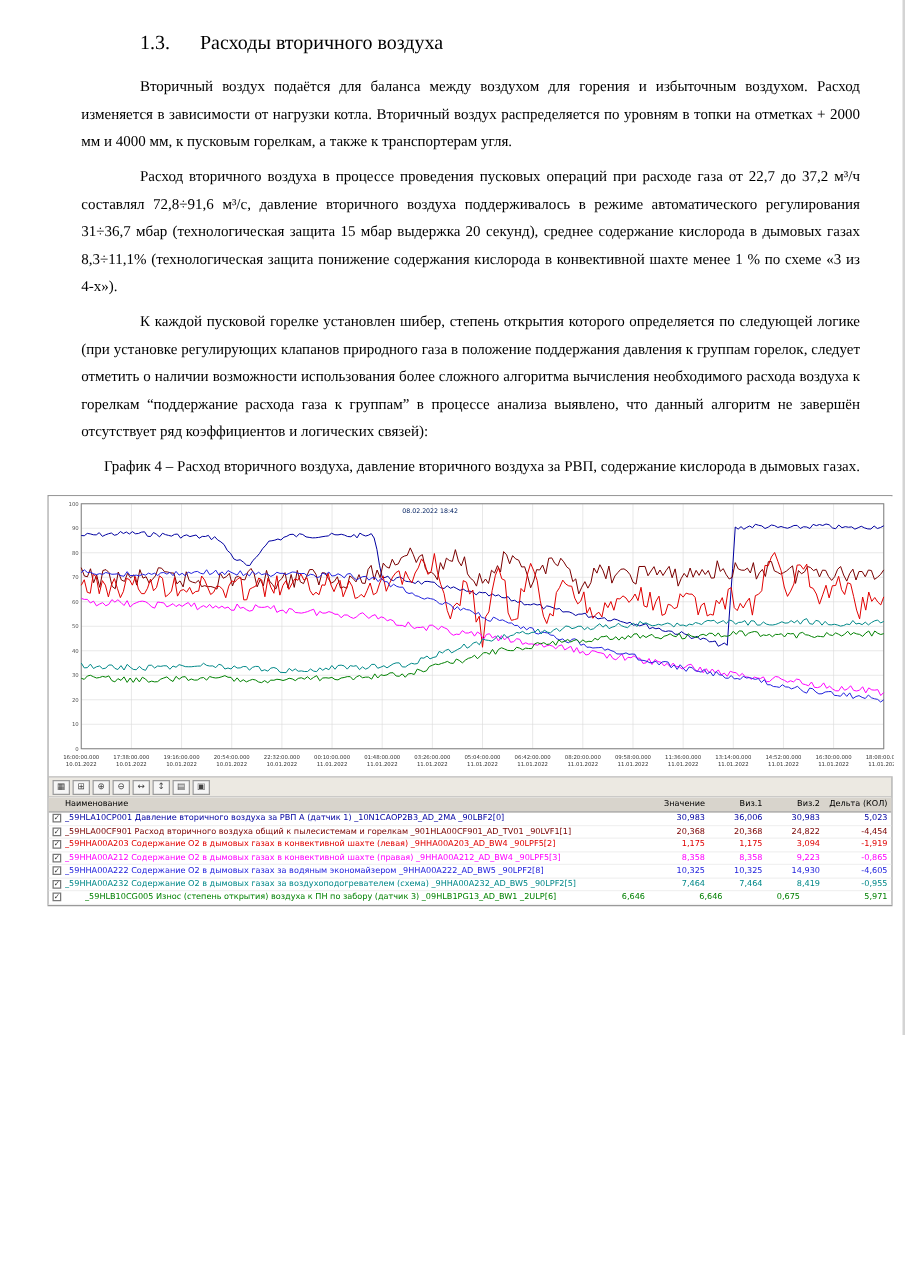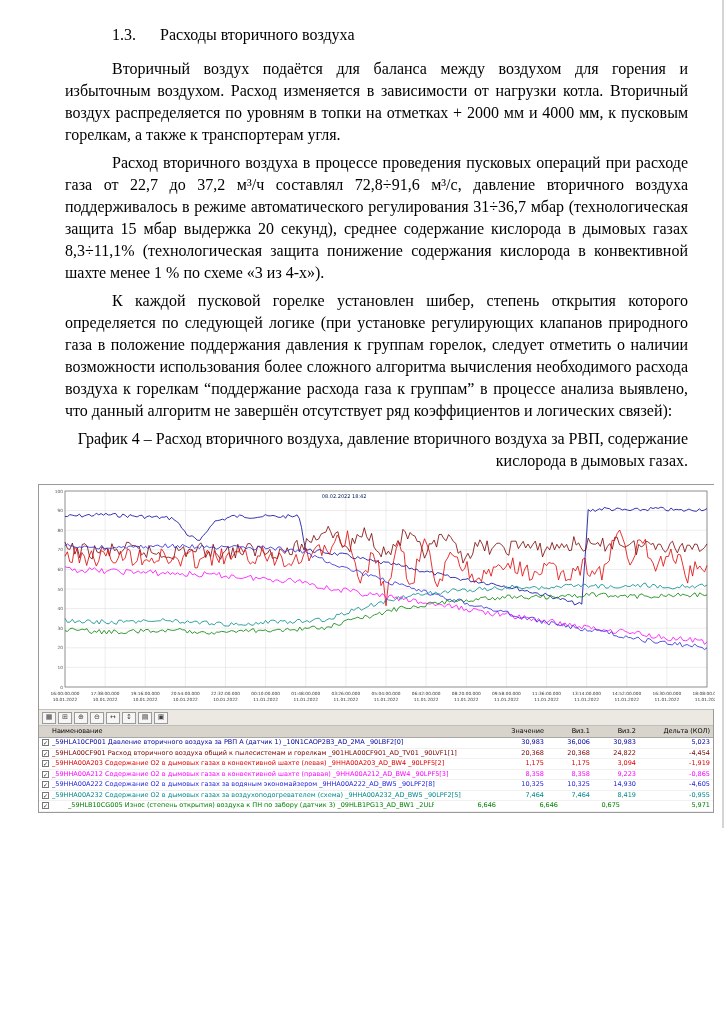--- a/index.html
+++ b/index.html
@@ -4,39 +4,39 @@
 <style>
   html,body{margin:0;padding:0;background:#fff;}
   .page{
     width:724px;height:828px;background:#fff;box-sizing:border-box;
     padding:26px 34px 0 65px;position:relative;overflow:hidden;
     font-family:"Liberation Serif",serif;color:#000;
     border-right:2px solid #d4d4d4;
   }
   .heading{font-size:16px;margin:0 0 14px 47px;}
   .heading .num{display:inline-block;width:48px;}
-  p.body{font-size:16px;line-height:22px;text-align:justify;text-indent:47px;margin:0 0 6px 0;}
-  p.caption{font-size:16px;line-height:22px;text-align:right;margin:6px 0 12px 0;}
+  p.body{font-size:12px;line-height:22px;text-align:justify;text-indent:47px;margin:0 0 6px 0;}
+  p.caption{font-size:12px;line-height:22px;text-align:right;margin:6px 0 12px 0;}
   
   .trend{margin-left:-27px;width:676px;border:1px solid #9a9a9a;background:#ffffff;box-sizing:border-box;}
   .trend svg{display:block;background:#fff;}
   .tbar{display:flex;align-items:center;gap:2px;height:13px;padding:1px 3px;
     background:#ece9e2;border-top:1px solid #c0c0c0;border-bottom:1px solid #c0c0c0;}
   .tb-btn{width:12px;height:10px;font-size:7px;line-height:9px;text-align:center;
     border:1px solid #9b9b9b;background:#f6f6f6;color:#444;
     font-family:"DejaVu Sans",sans-serif;cursor:default;}
   .legend{font-family:"DejaVu Sans",sans-serif;font-size:6.5px;background:#fff;}
   .lg-head{display:flex;background:#d8d4cc;border-bottom:1px solid #a8a8a8;padding:1px 3px;height:9px;line-height:9px;color:#000;}
   .lg-row{display:flex;padding:0 3px;height:9.5px;line-height:9.5px;border-bottom:1px solid #f1f1f1;}
   .lg-cb{display:inline-block;width:7px;height:7px;border:1px solid #777;margin:1px 3px 0 0;
     font-size:6px;line-height:6px;text-align:center;color:#333;background:#fff;box-sizing:border-box;}
   .lg-cbcol{display:inline-block;width:10px;}
   .lg-name{flex:1;white-space:nowrap;overflow:hidden;}
   .lg-num{width:46px;text-align:right;white-space:nowrap;}
-  .lg-num.wide{width:54px;padding-left:20px;}
+  .lg-num.wide{width:54px;}
 </style>
 </head>
 <body>
 
 <div class="page">
 
   <div class="heading">
     <span class="num">1.3.</span><span>Расходы вторичного воздуха</span>
   </div>
 

